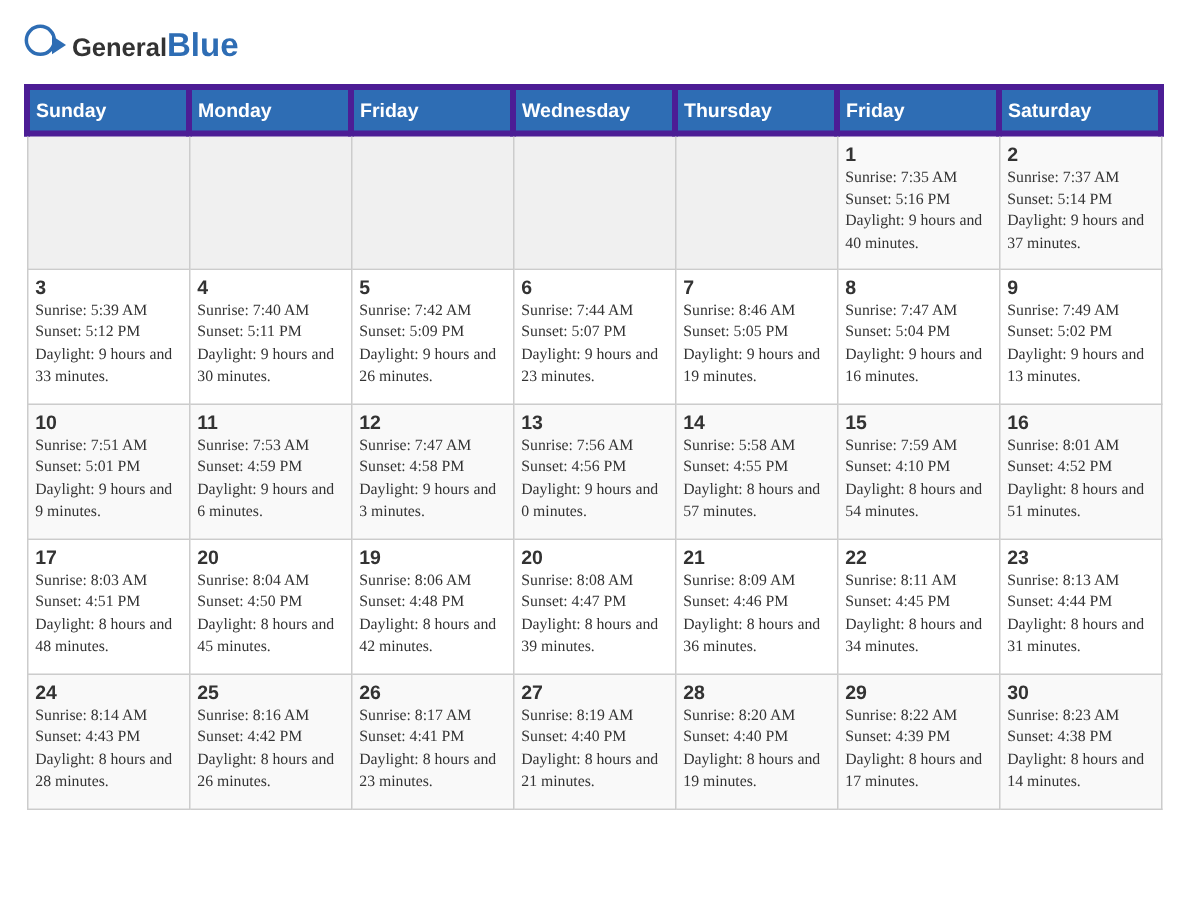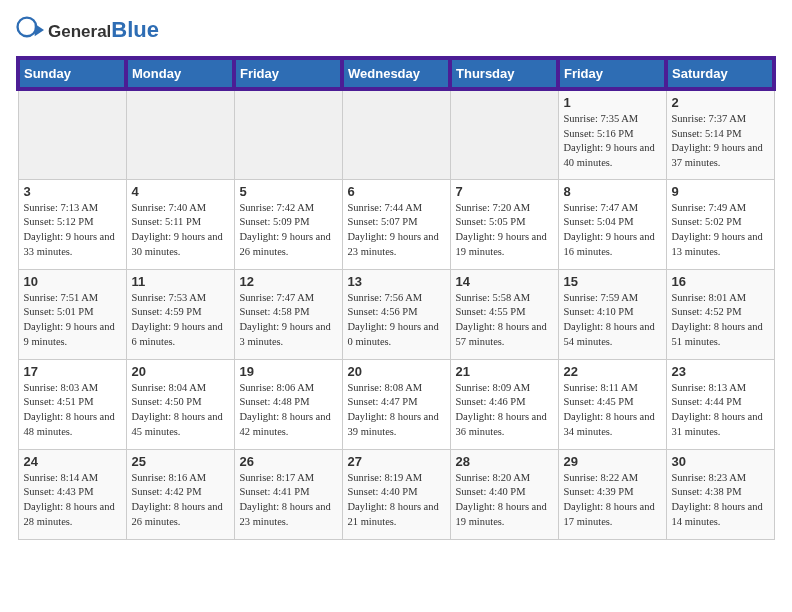--- a/index.html
+++ b/index.html
@@ -126,21 +126,21 @@
         <td>
           <span class="day-num">2</span>
           <div class="day-info">Sunrise: 7:37 AM
 Sunset: 5:14 PM
 Daylight: 9 hours and 37 minutes.</div>
         </td>
       </tr>
       <tr>
         <td>
           <span class="day-num">3</span>
-          <div class="day-info">Sunrise: 7:13 AM
+          <div class="day-info">Sunrise: 5:39 AM
 Sunset: 5:12 PM
 Daylight: 9 hours and 33 minutes.</div>
         </td>
         <td>
           <span class="day-num">4</span>
           <div class="day-info">Sunrise: 7:40 AM
 Sunset: 5:11 PM
 Daylight: 9 hours and 30 minutes.</div>
         </td>
         <td>
@@ -150,21 +150,21 @@
 Daylight: 9 hours and 26 minutes.</div>
         </td>
         <td>
           <span class="day-num">6</span>
           <div class="day-info">Sunrise: 7:44 AM
 Sunset: 5:07 PM
 Daylight: 9 hours and 23 minutes.</div>
         </td>
         <td>
           <span class="day-num">7</span>
-          <div class="day-info">Sunrise: 7:20 AM
+          <div class="day-info">Sunrise: 8:46 AM
 Sunset: 5:05 PM
 Daylight: 9 hours and 19 minutes.</div>
         </td>
         <td>
           <span class="day-num">8</span>
           <div class="day-info">Sunrise: 7:47 AM
 Sunset: 5:04 PM
 Daylight: 9 hours and 16 minutes.</div>
         </td>
         <td>

